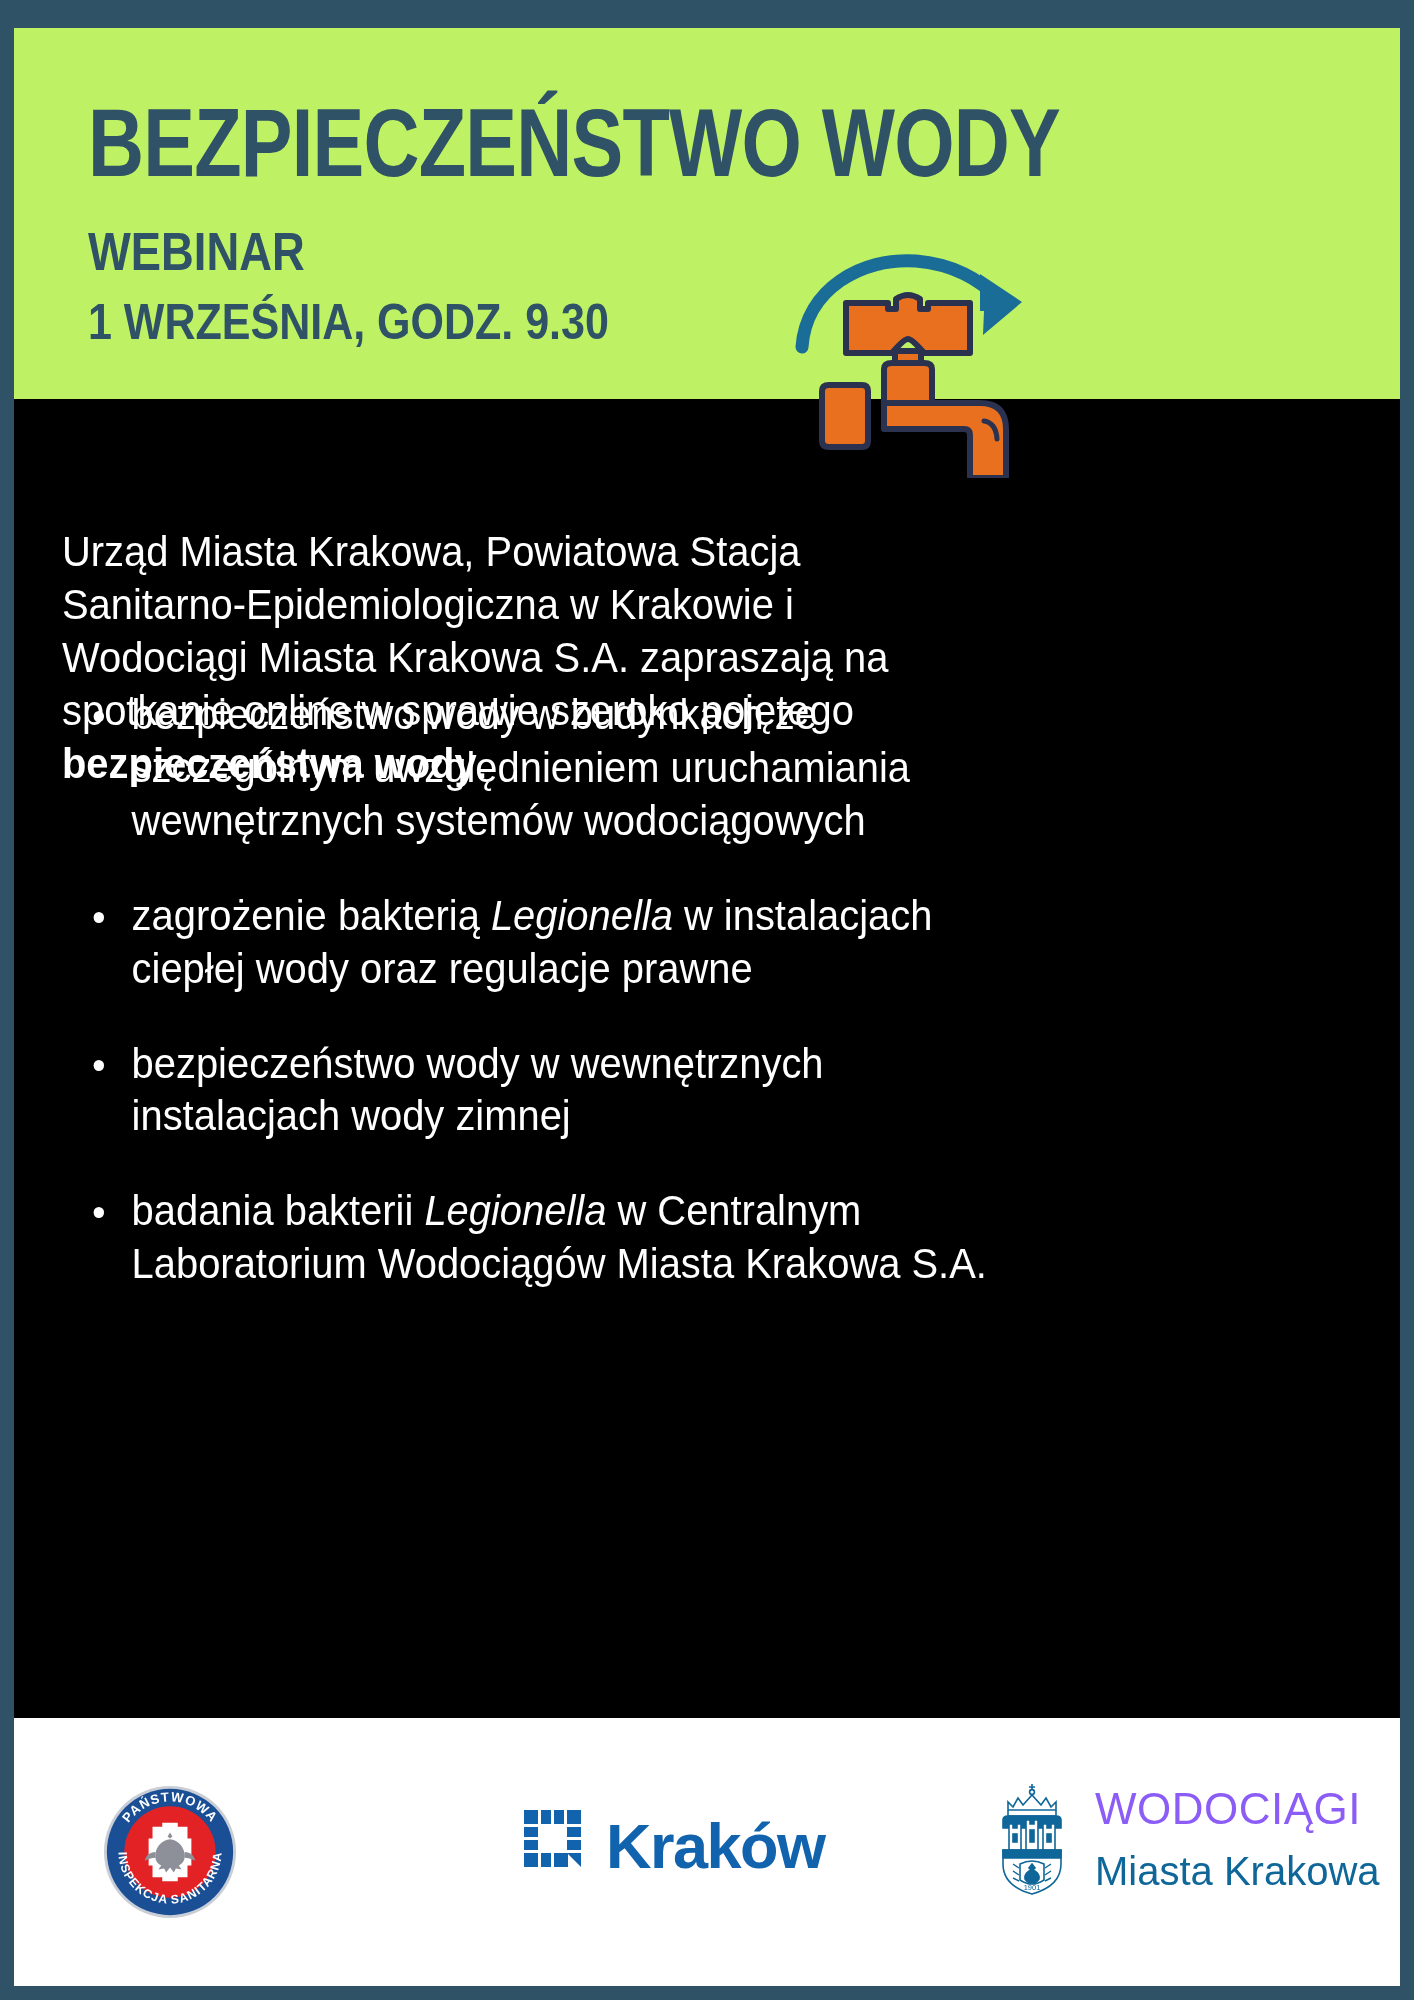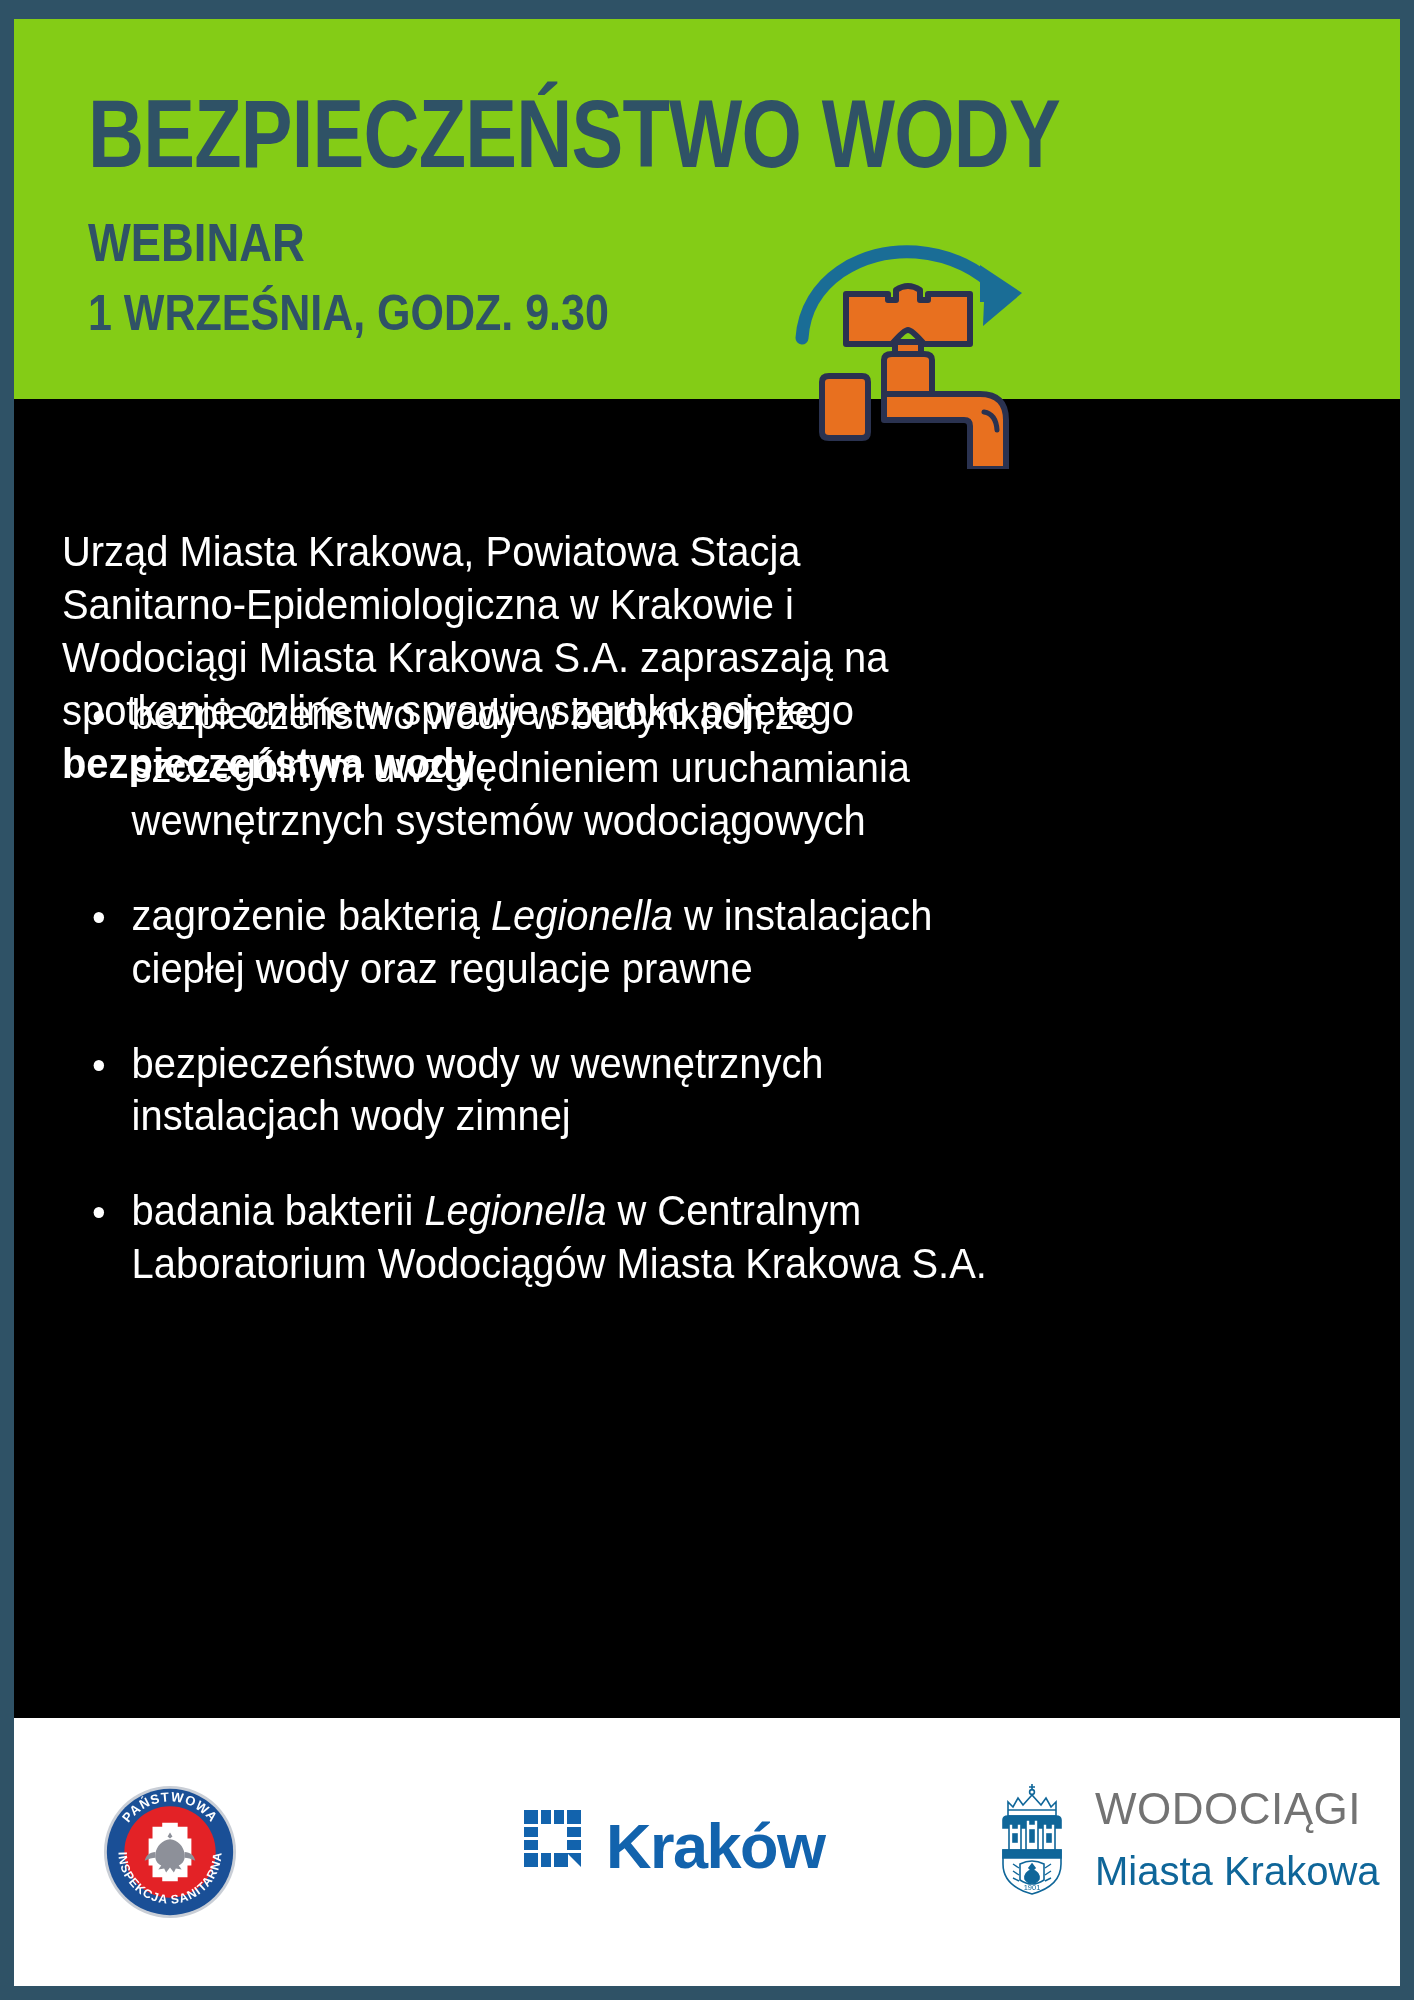--- a/index.html
+++ b/index.html
@@ -19,24 +19,24 @@
     width: 1414px;
     height: 2000px;
     background: #2f5266;
     box-sizing: border-box;
   }
 
   
   .header-band {
     position: absolute;
     left: 14px;
-    top: 19px;
+    top: 28px;
     width: 1386px;
     height: 488px;
-    background: #84cc16;
+    background: #bef264;
     overflow: hidden;
   }
 
   .title-block {
     position: absolute;
     left: 74px;
     top: 68px;
     width: 1000px;
   }
 
@@ -193,21 +193,21 @@
     display: flex;
     align-items: center;
     gap: 20px;
   }
   .logo-wodociagi .crest { width: 86px; height: 118px; }
   .logo-wodociagi .wtext { line-height: 1; }
   .logo-wodociagi .w-line1 {
     font-family: "Liberation Sans", sans-serif;
     font-size: 44px;
     font-weight: 400;
-    color: #737373;
+    color: #8b5cf6;
     letter-spacing: 0.5px;
     display: block;
   }
   .logo-wodociagi .w-line2 {
     font-family: "Liberation Sans", sans-serif;
     font-size: 40px;
     font-weight: 400;
     color: #0f6699;
     letter-spacing: 0px;
     display: block;

